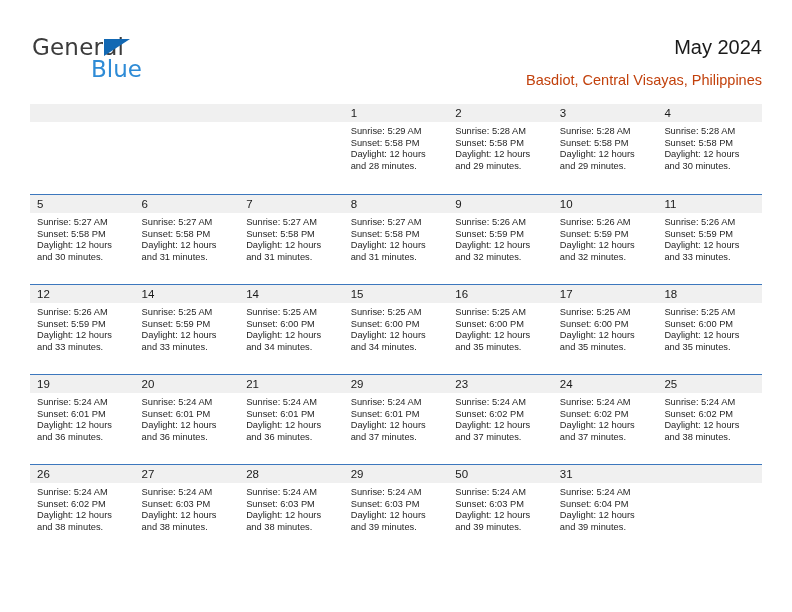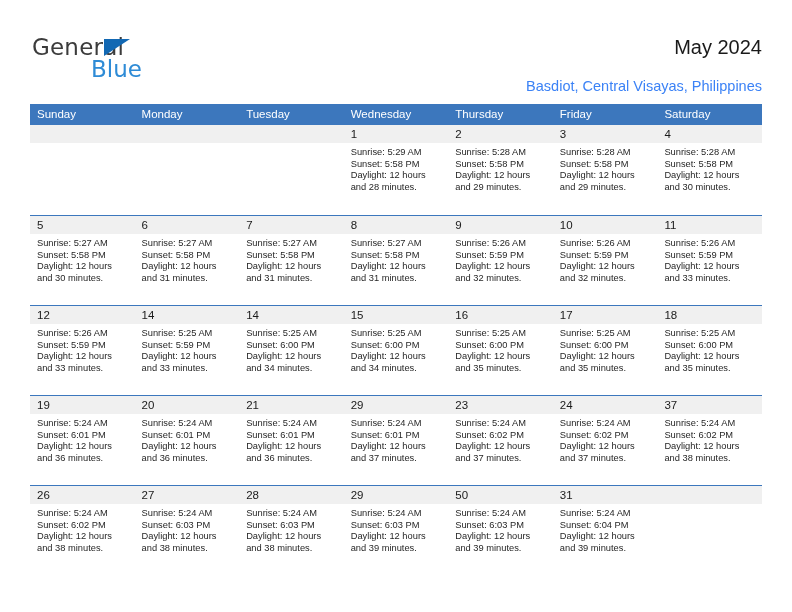--- a/index.html
+++ b/index.html
@@ -74,23 +74,23 @@
     text-align: right;
   }
   .cal-title {
     font-size: 20px;
     color: #1a1a1a;
     line-height: 34px;
     white-space: nowrap;
   }
   .cal-subtitle {
     font-size: 14.5px;
-    color: #3b82f6;
+    color: #c2410c;
     line-height: 22px;
-    margin-top: 11px;
+    margin-top: 5px;
     white-space: nowrap;
   }
 
   
   .calendar {
     position: absolute;
     left: 30px;
     top: 104px;
     width: 732px;
   }
@@ -160,29 +160,20 @@
       <span class="logo-tri"></span>
       <span class="logo-blue">Blue</span>
     </div>
     <div class="title-block">
       <div class="cal-title">May 2024</div>
       <div class="cal-subtitle">Basdiot, Central Visayas, Philippines</div>
     </div>
   </div>
 
   <div class="calendar">
-    <div class="weekday-row" id="weekday-row">
-        <div class="weekday">Sunday</div>
-        <div class="weekday">Monday</div>
-        <div class="weekday">Tuesday</div>
-        <div class="weekday">Wednesday</div>
-        <div class="weekday">Thursday</div>
-        <div class="weekday">Friday</div>
-        <div class="weekday">Saturday</div>
-      </div>
     <div id="weeks-container">
         <div class="week-row first">
           <div class="day-cell empty">
             <div class="day-number-strip"></div>
           </div>
           <div class="day-cell empty">
             <div class="day-number-strip"></div>
           </div>
           <div class="day-cell empty">
             <div class="day-number-strip"></div>
@@ -403,21 +394,21 @@
           <div class="day-cell">
             <div class="day-number-strip">24</div>
             <div class="day-body">
               <div>Sunrise: 5:24 AM</div>
               <div>Sunset: 6:02 PM</div>
               <div>Daylight: 12 hours</div>
               <div>and 37 minutes.</div>
             </div>
           </div>
           <div class="day-cell">
-            <div class="day-number-strip">37</div>
+            <div class="day-number-strip">25</div>
             <div class="day-body">
               <div>Sunrise: 5:24 AM</div>
               <div>Sunset: 6:02 PM</div>
               <div>Daylight: 12 hours</div>
               <div>and 38 minutes.</div>
             </div>
           </div>
         </div>
         <div class="week-row">
           <div class="day-cell">

